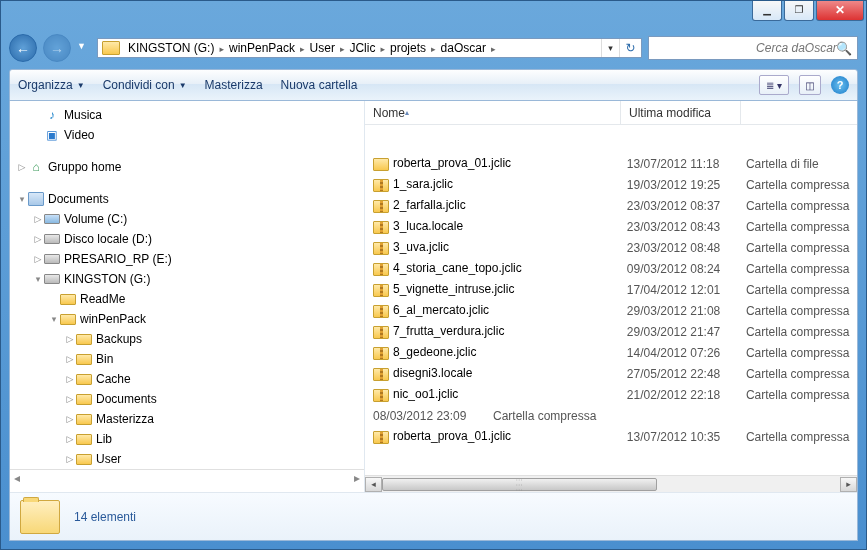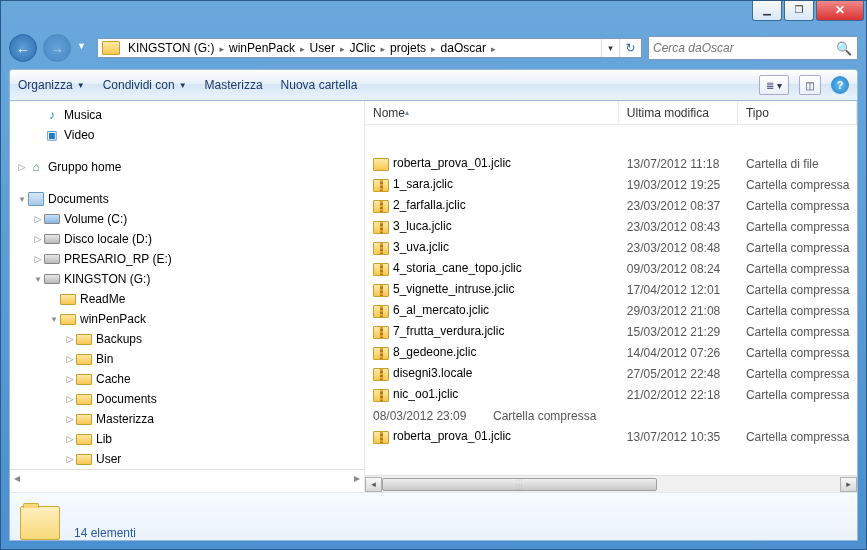--- a/index.html
+++ b/index.html
@@ -18,21 +18,21 @@
 .navbtn.fwd { opacity: .5; }
 .dd-arrow { width: 14px; height: 14px; color: #fff; font-size: 9px; cursor: pointer; }
 .addrbar { flex: 1; height: 20px; background: #fff; border: 1px solid #7a9abf; display: flex; align-items: center; overflow: hidden; }
 .addrbar .drive-icon { width: 18px; height: 14px; margin: 0 4px; background: linear-gradient(#ffe9a8,#f8c84e); border: 1px solid #c8a030; border-radius: 1px; }
 .crumb { padding: 0 4px; color: #000; cursor: pointer; white-space: nowrap; }
 .crumb-sep { color: #666; font-size: 9px; padding: 0 1px; cursor: pointer; }
 .addr-end { margin-left: auto; display: flex; align-items: center; }
 .addr-dd { width: 18px; text-align: center; font-size: 9px; color: #333; border-left: 1px solid #ddd; height: 22px; line-height: 22px; cursor: pointer; }
 .refresh { width: 22px; text-align: center; color: #2a6aaa; height: 22px; line-height: 22px; border-left: 1px solid #ddd; cursor: pointer; }
 .searchbox { width: 210px; height: 24px; background: #fff; border: 1px solid #7a9abf; display: flex; align-items: center; padding: 0 4px; }
-.searchbox input { flex: 1; border: none; outline: none; font-style: italic; color: #888; background: transparent; }
+.searchbox input { flex: 1; border: none; outline: none; font-style: italic; color: #888; background: transparent; text-align: right; }
 .search-icon { color: #2a6aaa; font-size: 13px; cursor: pointer; }
 
 
 .toolbar { height: 32px; margin: 4px 8px 0; background: linear-gradient(#fdfeff,#e8f0f8 45%,#d6e6f5 46%,#eaf3fb); border: 1px solid #9ab8d8; border-radius: 3px 3px 0 0; display: flex; align-items: center; padding: 0 8px; gap: 18px; }
 .tbitem { color: #1a3a6a; cursor: pointer; display: flex; align-items: center; gap: 4px; }
 .tbitem .caret { font-size: 8px; }
 .tbright { margin-left: auto; display: flex; align-items: center; gap: 10px; }
 .view-btn { width: 30px; height: 20px; border: 1px solid #aac; background: linear-gradient(#fff,#e8f0f8); border-radius: 2px; display: flex; align-items: center; justify-content: center; gap: 2px; cursor: pointer; color: #336; font-size: 10px; }
 .help-btn { width: 18px; height: 18px; border-radius: 50%; background: radial-gradient(#6ac0f0,#1a7ac8); color: #fff; font-weight: bold; font-size: 11px; text-align: center; line-height: 18px; cursor: pointer; }
 
@@ -61,21 +61,21 @@
 .fcell { padding: 0 8px; white-space: nowrap; overflow: hidden; color: #000; }
 .fcell.date,.fcell.type { color: #555; }
 .ficon { width: 16px; height: 13px; margin-right: 4px; display: inline-block; vertical-align: middle; background: linear-gradient(#ffe9a8,#f8c84e); border: 1px solid #c8a030; border-radius: 1px; position: relative; }
 .ficon.zip::after { content: ""; position: absolute; left: 6px; top: 0; width: 3px; height: 11px; background: repeating-linear-gradient(#e0a030 0 2px,#b07820 2px 4px); }
 .hscroll { height: 17px; border-top: 1px solid #e0e0e0; background: #f0f0f0; display: flex; align-items: center; position: relative; }
 .hscroll .harrow { width: 17px; height: 15px; background: linear-gradient(#f8f8f8,#d8d8d8); border: 1px solid #b0b0b0; text-align: center; font-size: 9px; color: #555; line-height: 13px; }
 .hscroll .htrack { flex: 1; position: relative; height: 15px; }
 .hscroll .hthumb { position: absolute; left: 0; width: 60%; height: 13px; top: 1px; background: linear-gradient(#f0f0f0,#c8c8c8); border: 1px solid #a0a0a0; border-radius: 2px; }
 .hscroll .hthumb::after { content:"⋮⋮⋮"; position:absolute; left:50%; transform:translateX(-50%) rotate(90deg); font-size:7px; color:#888; top:1px; letter-spacing:-2px;}
 
-.statusbar { height: 48px; border-top: 1px solid #e0e8f0; background: linear-gradient(#f7fbff,#eaf2fa); display: flex; align-items: flex-end; padding: 0 10px; gap: 14px; }
+.statusbar { height: 48px; border-top: 1px solid #e0e8f0; background: linear-gradient(#f7fbff,#eaf2fa); display: flex; align-items: center; padding: 0 10px; gap: 14px; }
 .sb-icon { width: 40px; height: 34px; background: linear-gradient(#ffefc0,#f8d878); border: 1px solid #d0a840; border-radius: 2px; position: relative; }
 .sb-icon::before { content:""; position:absolute; top:-4px; left:2px; width:14px; height:4px; background:#f8d878; border:1px solid #d0a840; border-bottom:none; border-radius:2px 2px 0 0;}
 .sb-text { color: #2a5a9a; }
 
 
 .c-name { width: 256px; }
 .c-date { width: 120px; }
 .c-type { width: 120px; }
 </style>
 </head>
@@ -226,40 +226,39 @@
           </div>
       </div>
 
       <div class="filepane">
         <div class="colheaders">
           <div class="colh c-name">
               <span>Nome</span>
               <span class="sort">▴</span>
             </div>
           <div class="colh c-date">Ultima modifica</div>
-          <div class="colh c-type">Tipo</div>
         </div>
         <div class="files" id="file-rows">
             <div class="frow">
               <div class="fcell c-name"><span class="ficon"></span><span>roberta_prova_01.jclic</span></div>
               <div class="fcell c-date date">13/07/2012 11:18</div>
               <div class="fcell c-type type">Cartella di file</div>
             </div>
             <div class="frow">
               <div class="fcell c-name"><span class="ficon zip"></span><span>1_sara.jclic</span></div>
               <div class="fcell c-date date">19/03/2012 19:25</div>
               <div class="fcell c-type type">Cartella compressa</div>
             </div>
             <div class="frow">
               <div class="fcell c-name"><span class="ficon zip"></span><span>2_farfalla.jclic</span></div>
               <div class="fcell c-date date">23/03/2012 08:37</div>
               <div class="fcell c-type type">Cartella compressa</div>
             </div>
             <div class="frow">
-              <div class="fcell c-name"><span class="ficon zip"></span><span>3_luca.jclic</span></div>
+              <div class="fcell c-name"><span class="ficon zip"></span><span>3_luca.locale</span></div>
               <div class="fcell c-date date">23/03/2012 08:43</div>
               <div class="fcell c-type type">Cartella compressa</div>
             </div>
             <div class="frow">
               <div class="fcell c-name"><span class="ficon zip"></span><span>3_uva.jclic</span></div>
               <div class="fcell c-date date">23/03/2012 08:48</div>
               <div class="fcell c-type type">Cartella compressa</div>
             </div>
             <div class="frow">
               <div class="fcell c-name"><span class="ficon zip"></span><span>4_storia_cane_topo.jclic</span></div>
@@ -271,21 +270,21 @@
               <div class="fcell c-date date">17/04/2012 12:01</div>
               <div class="fcell c-type type">Cartella compressa</div>
             </div>
             <div class="frow">
               <div class="fcell c-name"><span class="ficon zip"></span><span>6_al_mercato.jclic</span></div>
               <div class="fcell c-date date">29/03/2012 21:08</div>
               <div class="fcell c-type type">Cartella compressa</div>
             </div>
             <div class="frow">
               <div class="fcell c-name"><span class="ficon zip"></span><span>7_frutta_verdura.jclic</span></div>
-              <div class="fcell c-date date">15/03/2012 21:29</div>
+              <div class="fcell c-date date">29/03/2012 21:47</div>
               <div class="fcell c-type type">Cartella compressa</div>
             </div>
             <div class="frow">
               <div class="fcell c-name"><span class="ficon zip"></span><span>8_gedeone.jclic</span></div>
               <div class="fcell c-date date">14/04/2012 07:26</div>
               <div class="fcell c-type type">Cartella compressa</div>
             </div>
             <div class="frow">
               <div class="fcell c-name"><span class="ficon zip"></span><span>disegni3.locale</span></div>
               <div class="fcell c-date date">27/05/2012 22:48</div>

